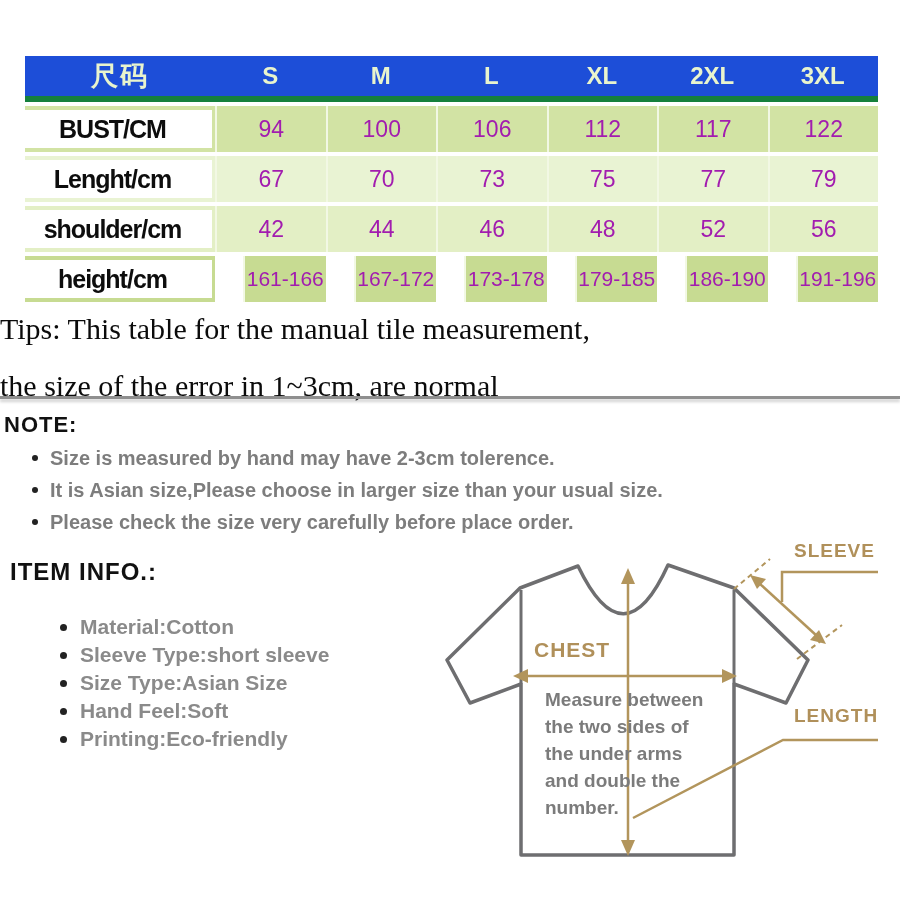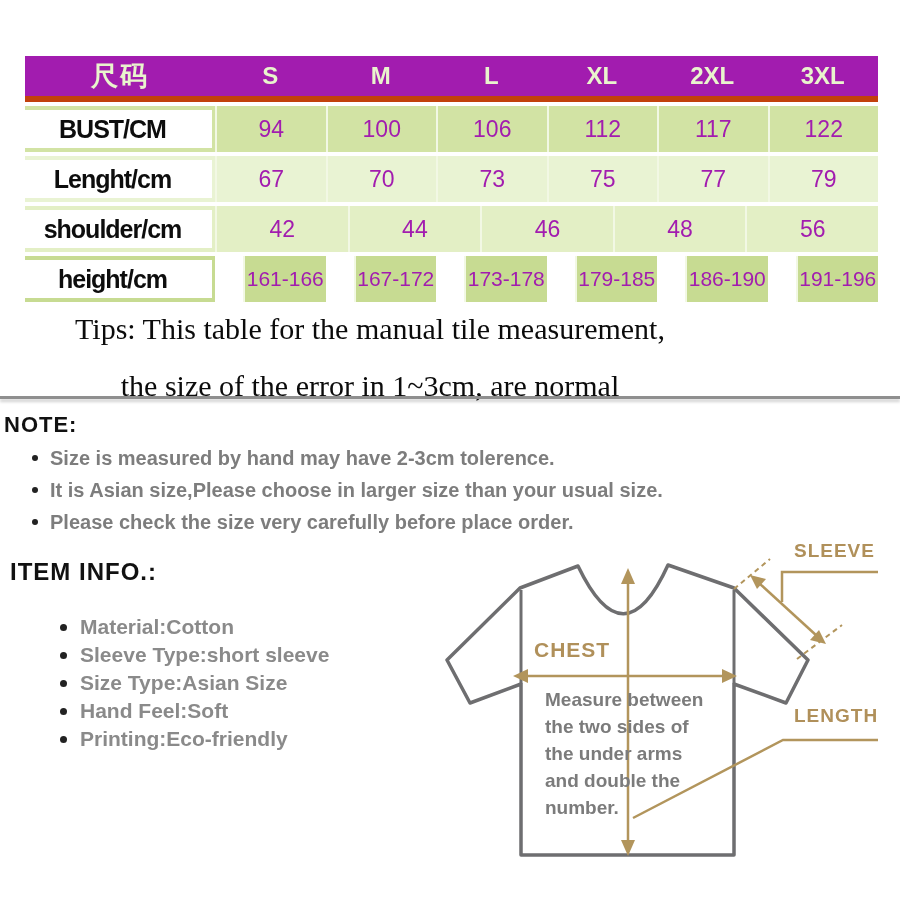--- a/index.html
+++ b/index.html
@@ -1,36 +1,36 @@
 <!DOCTYPE html>
 <html><head>
 <meta charset="utf-8">
 <style>
   html,body{margin:0;padding:0;background:#fff;}
   #page{position:relative;width:900px;height:900px;background:#ffffff;overflow:hidden;
         font-family:"Liberation Sans",sans-serif;}
 
   
   #chart{position:absolute;left:25px;top:56px;width:853px;}
-  .hdr{display:flex;height:40px;background:#a21caf;border-bottom:6px solid #c2410c;}
+  .hdr{display:flex;height:40px;background:#1d4ed8;border-bottom:6px solid #15803d;}
   .hdr .hcell{color:#e9f4cd;font-weight:bold;display:flex;align-items:center;justify-content:center;}
   .hdr .hlabel{width:190px;font-size:27px;letter-spacing:2px;}
   .hdr .hsize{flex:1;font-size:24px;}
   .trow{display:flex;height:46px;margin-top:4px;}
   .trow .lab{width:190px;display:flex;align-items:center;justify-content:center;position:relative;}
   .trow .lab .labbox{position:absolute;left:-12px;right:3px;top:4px;bottom:4px;background:#fff;
         display:flex;align-items:center;justify-content:center;
         font-weight:bold;font-size:25px;color:#0d0d0d;letter-spacing:-1px;}
   .trow .cell{flex:1;display:flex;align-items:center;justify-content:center;
         border-left:2px solid #f2f8e4;font-size:23px;font-weight:500;color:#a21caf;}
   .r0{background:#d2e3a4;} .r1{background:#e9f3d3;} .r2{background:#e3efc5;} .r3{background:#c7db92;}
   .trow.small .cell{font-size:21px;margin-left:28px;}
 
   
-  #tips{position:absolute;left:0;top:300px;width:740px;text-align:center;
+  #tips{position:absolute;left:0;top:300px;width:740px;
         font-family:"Liberation Serif",serif;font-size:30px;color:#0b0b0b;}
   #tips .tline{height:57px;line-height:57px;white-space:nowrap;}
 
   
   #divider{position:absolute;left:0;top:396px;width:900px;height:3px;background:#8f8f8f;
         box-shadow:0 3px 3px rgba(0,0,0,0.18);}
 
   
   #note{position:absolute;left:4px;top:412px;}
   #note .ntitle{font-size:22px;font-weight:bold;color:#111;letter-spacing:1px;}
@@ -96,20 +96,21 @@
     </div>
 
     <div class="trow">
       <div class="lab r2">
         <div class="labbox">shoulder/cm</div>
       </div>
       <div class="cell r2">42</div>
       <div class="cell r2">44</div>
       <div class="cell r2">46</div>
       <div class="cell r2">48</div>
+      <div class="cell r2">52</div>
       <div class="cell r2">56</div>
     </div>
 
     <div class="trow small">
       <div class="lab r3">
         <div class="labbox">height/cm</div>
       </div>
       <div class="cell r3">161-166</div>
       <div class="cell r3">167-172</div>
       <div class="cell r3">173-178</div>

